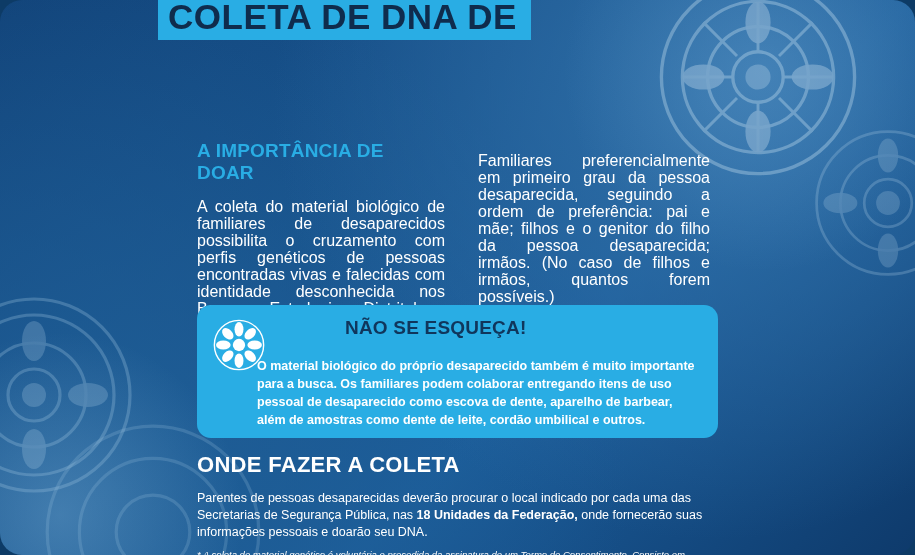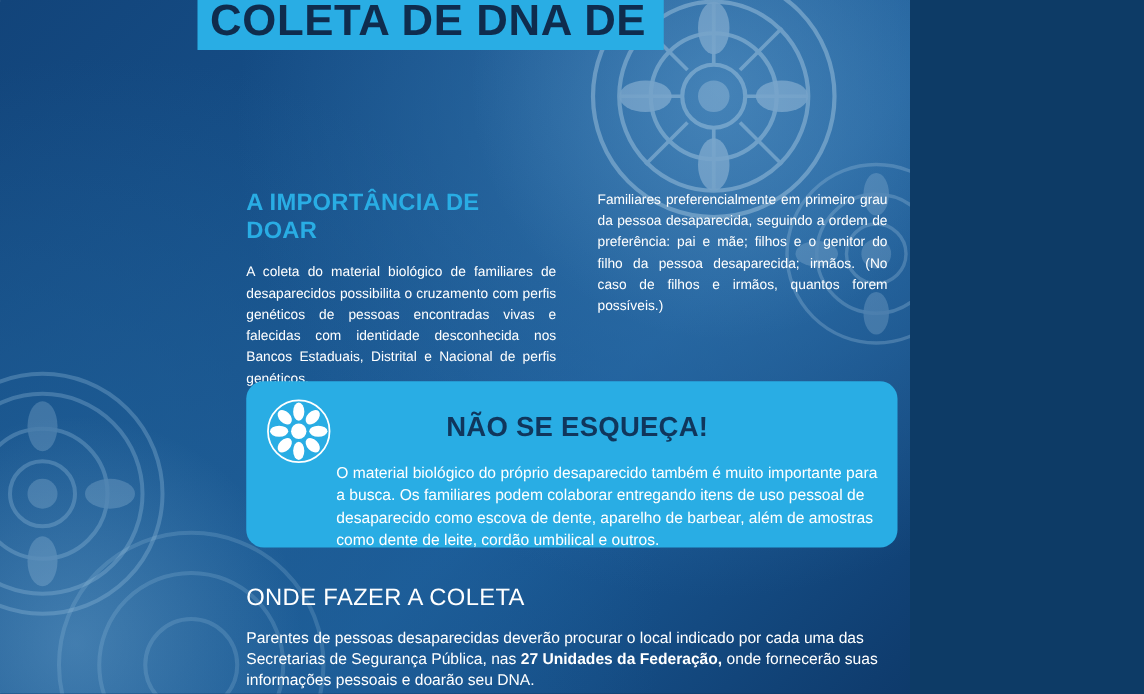--- a/index.html
+++ b/index.html
@@ -8,27 +8,28 @@
   }
   body {
     width: 915px;
     height: 555px;
     overflow: hidden;
     font-family: "Liberation Sans", sans-serif;
     background: #0d3b66;
   }
   .poster {
     position: relative;
-    width: 728px;
+    width: 915px;
     height: 555px;
     overflow: hidden;
     background:
       radial-gradient(circle at 78% 18%, #2f6ea6 0%, rgba(47,110,166,0) 52%),
       radial-gradient(circle at 12% 88%, #1f5e96 0%, rgba(31,94,150,0) 55%),
       linear-gradient(135deg, #12447a 0%, #17528c 38%, #1b5d9b 62%, #0e3a6b 100%);
+    border-radius: 22px;
   }
   
   .texture {
     position: absolute;
     inset: 0;
     background-image:
       linear-gradient(115deg, rgba(255,255,255,0.045) 0 1px, rgba(255,255,255,0) 1px 46px),
       linear-gradient(65deg, rgba(255,255,255,0.035) 0 1px, rgba(255,255,255,0) 1px 62px);
     pointer-events: none;
   }
@@ -74,40 +75,40 @@
     padding: 2px 14px 3px 10px;
     margin-bottom: 6px;
     text-transform: uppercase;
     white-space: nowrap;
   }
 
   
   .col-left {
     position: absolute;
     left: 197px;
-    top: 152px;
+    top: 140px;
     width: 248px;
   }
   .col-right {
     position: absolute;
     left: 478px;
     top: 152px;
     width: 232px;
   }
   .col-head {
     color: #29ade4;
     font-size: 19px;
     font-weight: bold;
     letter-spacing: 0.2px;
     text-transform: uppercase;
     margin: 0 0 14px 0;
   }
   .col-body {
     color: #ffffff;
-    font-size: 11px;
+    font-size: 16px;
     line-height: 17px;
     text-align: justify;
     margin: 0;
   }
 
   
   .notice {
     position: absolute;
     left: 197px;
     top: 305px;
@@ -123,51 +124,52 @@
     left: 14px;
     top: 12px;
     width: 56px;
     height: 56px;
   }
   .notice-title {
     position: absolute;
     left: 148px;
     top: 12px;
     color: #10365c;
-    font-size: 22px;
+    font-size: 19px;
     font-weight: bold;
     text-transform: uppercase;
     letter-spacing: 0.2px;
-    margin: 12px;
+    margin: 0;
   }
   .notice-body {
     position: absolute;
     left: 60px;
     top: 52px;
     width: 440px;
     color: #ffffff;
     font-size: 12.5px;
     line-height: 18px;
-    margin: 12px;
+    margin: 0;
+    font-weight: bold;
   }
 
   
   .bottom {
     position: absolute;
     left: 197px;
     top: 452px;
     width: 520px;
   }
   .bottom-head {
     color: #ffffff;
-    font-size: 19px;
-    font-weight: normal;
+    font-size: 22px;
+    font-weight: bold;
     letter-spacing: 0.3px;
     text-transform: uppercase;
-    margin: 16px 0 12px 0;
+    margin: 0 0 12px 0;
   }
   .bottom-body {
     color: #ffffff;
     font-size: 12.5px;
     line-height: 17px;
     margin: 0;
   }
   .bottom-body b { font-weight: bold; }
   .footnote {
     color: #ffffff;
@@ -294,16 +296,16 @@
           <circle cx="50" cy="50" r="44"></circle>
         </g>
       </svg>
     </div>
     <h2 class="notice-title">NÃO SE ESQUEÇA!</h2>
     <p class="notice-body">O material biológico do próprio desaparecido também é muito importante para a busca. Os familiares podem colaborar entregando itens de uso pessoal de desaparecido como escova de dente, aparelho de barbear, além de amostras como dente de leite, cordão umbilical e outros.</p>
   </div>
 
   <div class="bottom">
     <h2 class="bottom-head">ONDE FAZER A COLETA</h2>
-    <p class="bottom-body"><span>Parentes de pessoas desaparecidas deverão procurar o local indicado por cada uma das Secretarias de Segurança Pública, nas </span><b>27 Unidades da Federação,</b><span> onde fornecerão suas informações pessoais e doarão seu DNA.</span></p>
+    <p class="bottom-body"><span>Parentes de pessoas desaparecidas deverão procurar o local indicado por cada uma das Secretarias de Segurança Pública, nas </span><b>18 Unidades da Federação,</b><span> onde fornecerão suas informações pessoais e doarão seu DNA.</span></p>
     <p class="footnote">* A coleta de material genético é voluntária e precedida da assinatura de um Termo de Consentimento. Consiste em</p>
   </div>
 </div>
 
 </body></html>

